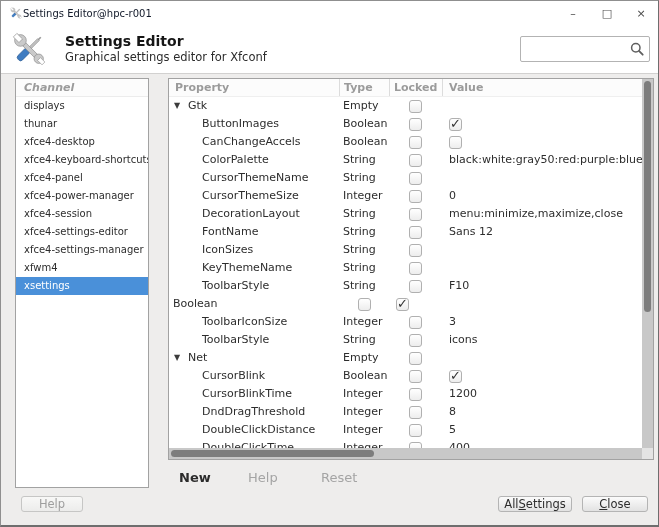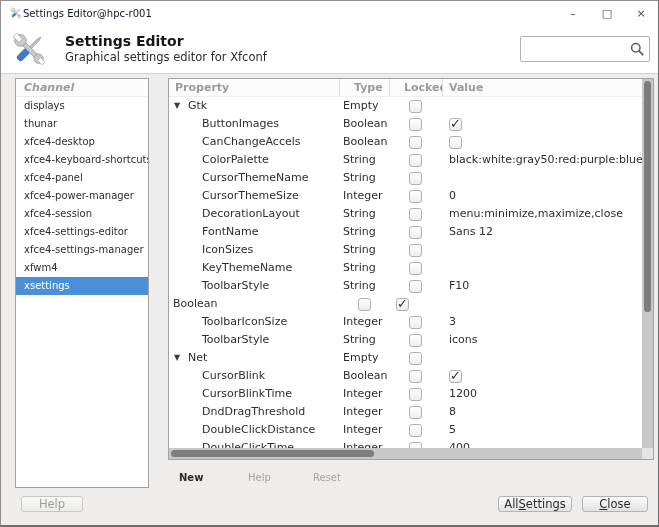--- a/index.html
+++ b/index.html
@@ -65,21 +65,21 @@
     background:#ffffff; border:1px solid #a2a2a2; overflow:hidden;
   }
   .thead, .prow { display:grid; grid-template-columns:170px 50px 53px 1fr; }
   .thead {
     height:18px; background:#fcfcfc; border-bottom:1px solid #efefef;
   }
   .thead .hcell {
     font-size:11px; font-weight:bold; color:#9b9b9b; line-height:17px;
     padding-left:6px; white-space:nowrap; overflow:hidden;
   }
-  .thead .hcell + .hcell { border-left:1px solid #dcdcdc; padding-left:14px; }
+  .thead .hcell + .hcell { border-left:1px solid #dcdcdc; padding-left:4px; }
   .thead .hcell.hval { padding-left:6px; }
   .tbody { height:351px; overflow:hidden; width:475px; }
   .prow { height:18px; }
   .pcell { font-size:11px; color:#2d2d2d; line-height:18px; white-space:nowrap; overflow:hidden; }
   .pname { display:flex; align-items:center; }
   .pname.level0 { padding-left:5px; }
   .pname.level1 { padding-left:33px; }
   .expander { width:14px; font-size:8px; color:#3c3c3c; flex:0 0 14px; }
   .ptype { padding-left:4px; }
   .plocked { display:flex; align-items:center; justify-content:center; }
@@ -109,26 +109,26 @@
     position:absolute; top:2px; left:2px; width:203px; height:7px;
     background:#7d7d7d; border-radius:4px;
   }
   .scroll-corner {
     position:absolute; right:0; bottom:0; width:11px; height:11px; background:#e4e4e4;
   }
 
   
   .action-row { position:absolute; top:467px; height:20px; }
   .action-btn {
-    position:absolute; top:0; font-size:10px; line-height:20px; background:none;
+    position:absolute; top:0; font-size:13px; line-height:20px; background:none;
     border:none; font-family:inherit; cursor:default; padding:0;
   }
   .action-new { left:178px; font-weight:bold; color:#2b2b2b; }
   .action-edit { left:247px; color:#a4a4a4; }
-  .action-reset { left:312px; color:#a4a4a4; }
+  .action-reset { left:320px; color:#a4a4a4; }
 
   
   .gtk-btn {
     position:absolute; height:16px;
     background:linear-gradient(#fbfbfb,#e2e2e2);
     border:1px solid #b4b4b4; border-radius:3px;
     font-size:11.5px; color:#2c2c2c; font-family:inherit;
     display:flex; align-items:center; justify-content:center; cursor:default;
   }
   .help-btn  { left:20px; top:495px; width:62px; color:#9e9e9e; background:linear-gradient(#f8f8f7,#ececeb); border-color:#c6c6c5; }

